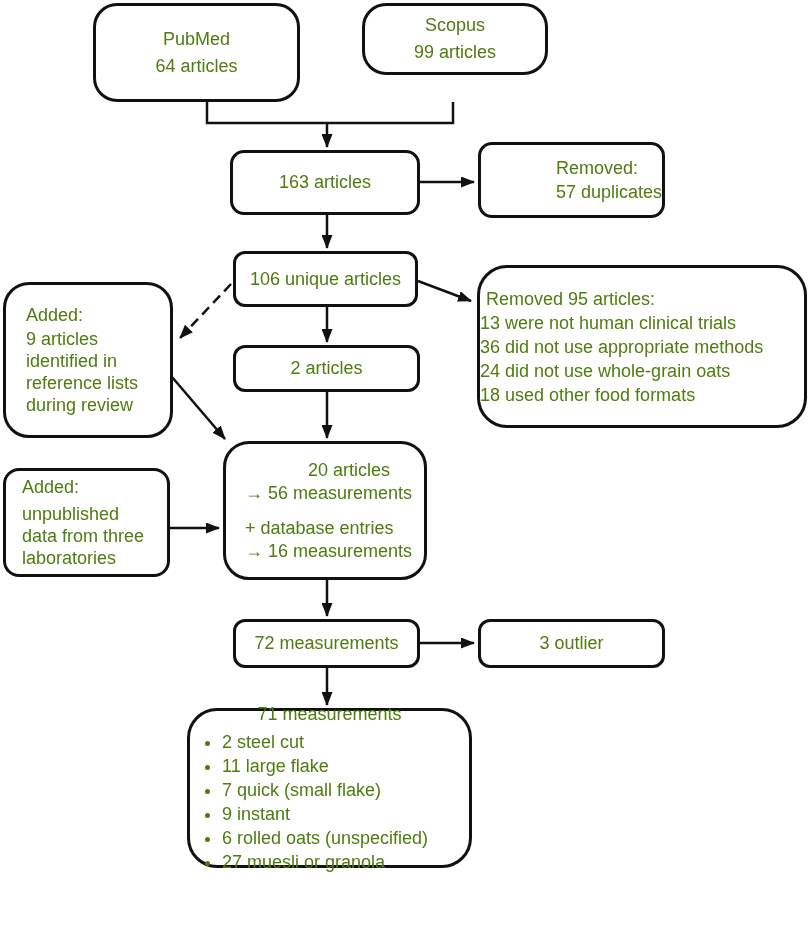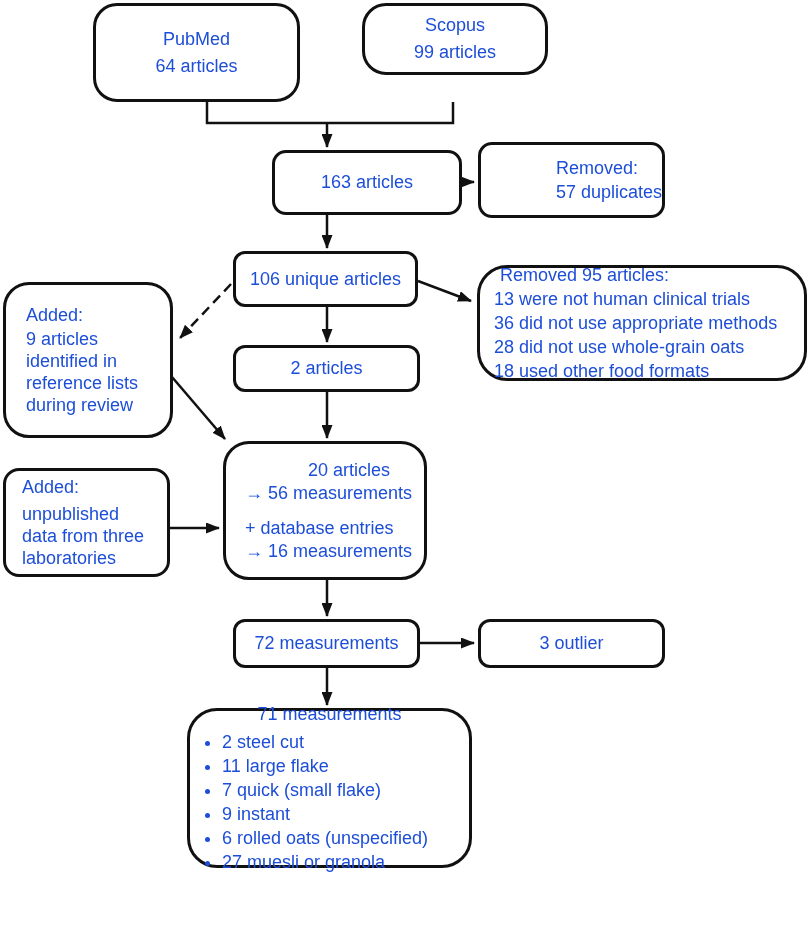--- a/index.html
+++ b/index.html
@@ -6,21 +6,21 @@
     margin: 0;
     padding: 0;
     background: #ffffff;
   }
   .canvas {
     position: relative;
     width: 810px;
     height: 925px;
     background: #ffffff;
     font-family: "Liberation Sans", sans-serif;
-    color: #1d4ed8;
+    color: #4d7c0f;
     overflow: hidden;
     border-radius: 14px;
   }
   svg.connectors {
     position: absolute;
     left: 0; top: 0;
     width: 810px; height: 925px;
   }
   .line {
     stroke: #111111;
@@ -39,25 +39,25 @@
     flex-direction: column;
     justify-content: center;
     font-size: 18px;
     line-height: 23px;
   }
   .center { align-items: center; text-align: center; }
   .leftalign { align-items: flex-start; text-align: left; }
 
   .box-pubmed   { left: 93px;  top: 3px;   width: 207px; height: 99px;  border-radius: 24px; line-height: 27px; }
   .box-scopus   { left: 362px; top: 3px;   width: 186px; height: 72px;  border-radius: 24px; line-height: 27px; }
-  .box-163      { left: 230px; top: 150px; width: 190px; height: 65px;  border-radius: 14px; margin-left: 42px; }
+  .box-163      { left: 230px; top: 150px; width: 190px; height: 65px;  border-radius: 14px; }
   .box-remdup   { left: 478px; top: 142px; width: 187px; height: 76px;  border-radius: 14px; align-items: flex-end; }
   .box-remdup .inner { text-align: left; line-height: 24px; }
   .box-106      { left: 233px; top: 251px; width: 185px; height: 56px;  border-radius: 12px; }
-  .box-rem95    { left: 477px; top: 265px; width: 330px; height: 116px; border-radius: 30px; padding-left: 14px; line-height: 24px; }
+  .box-rem95    { left: 477px; top: 265px; width: 330px; height: 163px; border-radius: 30px; padding-left: 0; line-height: 24px; }
   .box-rem95 .title { margin-left: 6px; }
   .box-11       { left: 233px; top: 345px; width: 187px; height: 47px;  border-radius: 12px; }
   .box-added9   { left: 3px;   top: 282px; width: 170px; height: 156px; border-radius: 26px; padding-left: 20px; line-height: 22px; }
   .box-added9 .title { margin-bottom: 2px; }
   .box-addedlab { left: 3px;   top: 468px; width: 167px; height: 109px; border-radius: 16px; padding-left: 16px; line-height: 22px; }
   .box-addedlab .title { margin-bottom: 5px; }
   .box-20       { left: 223px; top: 441px; width: 204px; height: 139px; border-radius: 26px; }
   .box-20 .cline { width: 100%; text-align: center; margin-left: 24px; }
   .box-20 .lline { margin-left: 19px; text-align: left; }
   .box-20 .gap   { margin-top: 12px; }
@@ -116,21 +116,21 @@
   </div>
 
   <div class="box center box-106">
     <div>106 unique articles</div>
   </div>
 
   <div class="box leftalign box-rem95">
     <div class="title">Removed 95 articles:</div>
     <div>13 were not human clinical trials</div>
     <div>36 did not use appropriate methods</div>
-    <div>28 did not use whole-grain oats</div>
+    <div>24 did not use whole-grain oats</div>
     <div>18 used other food formats</div>
   </div>
 
   <div class="box center box-11">
     <div>2 articles</div>
   </div>
 
   <div class="box leftalign box-added9">
     <div class="title">Added:</div>
     <div>9 articles</div>

